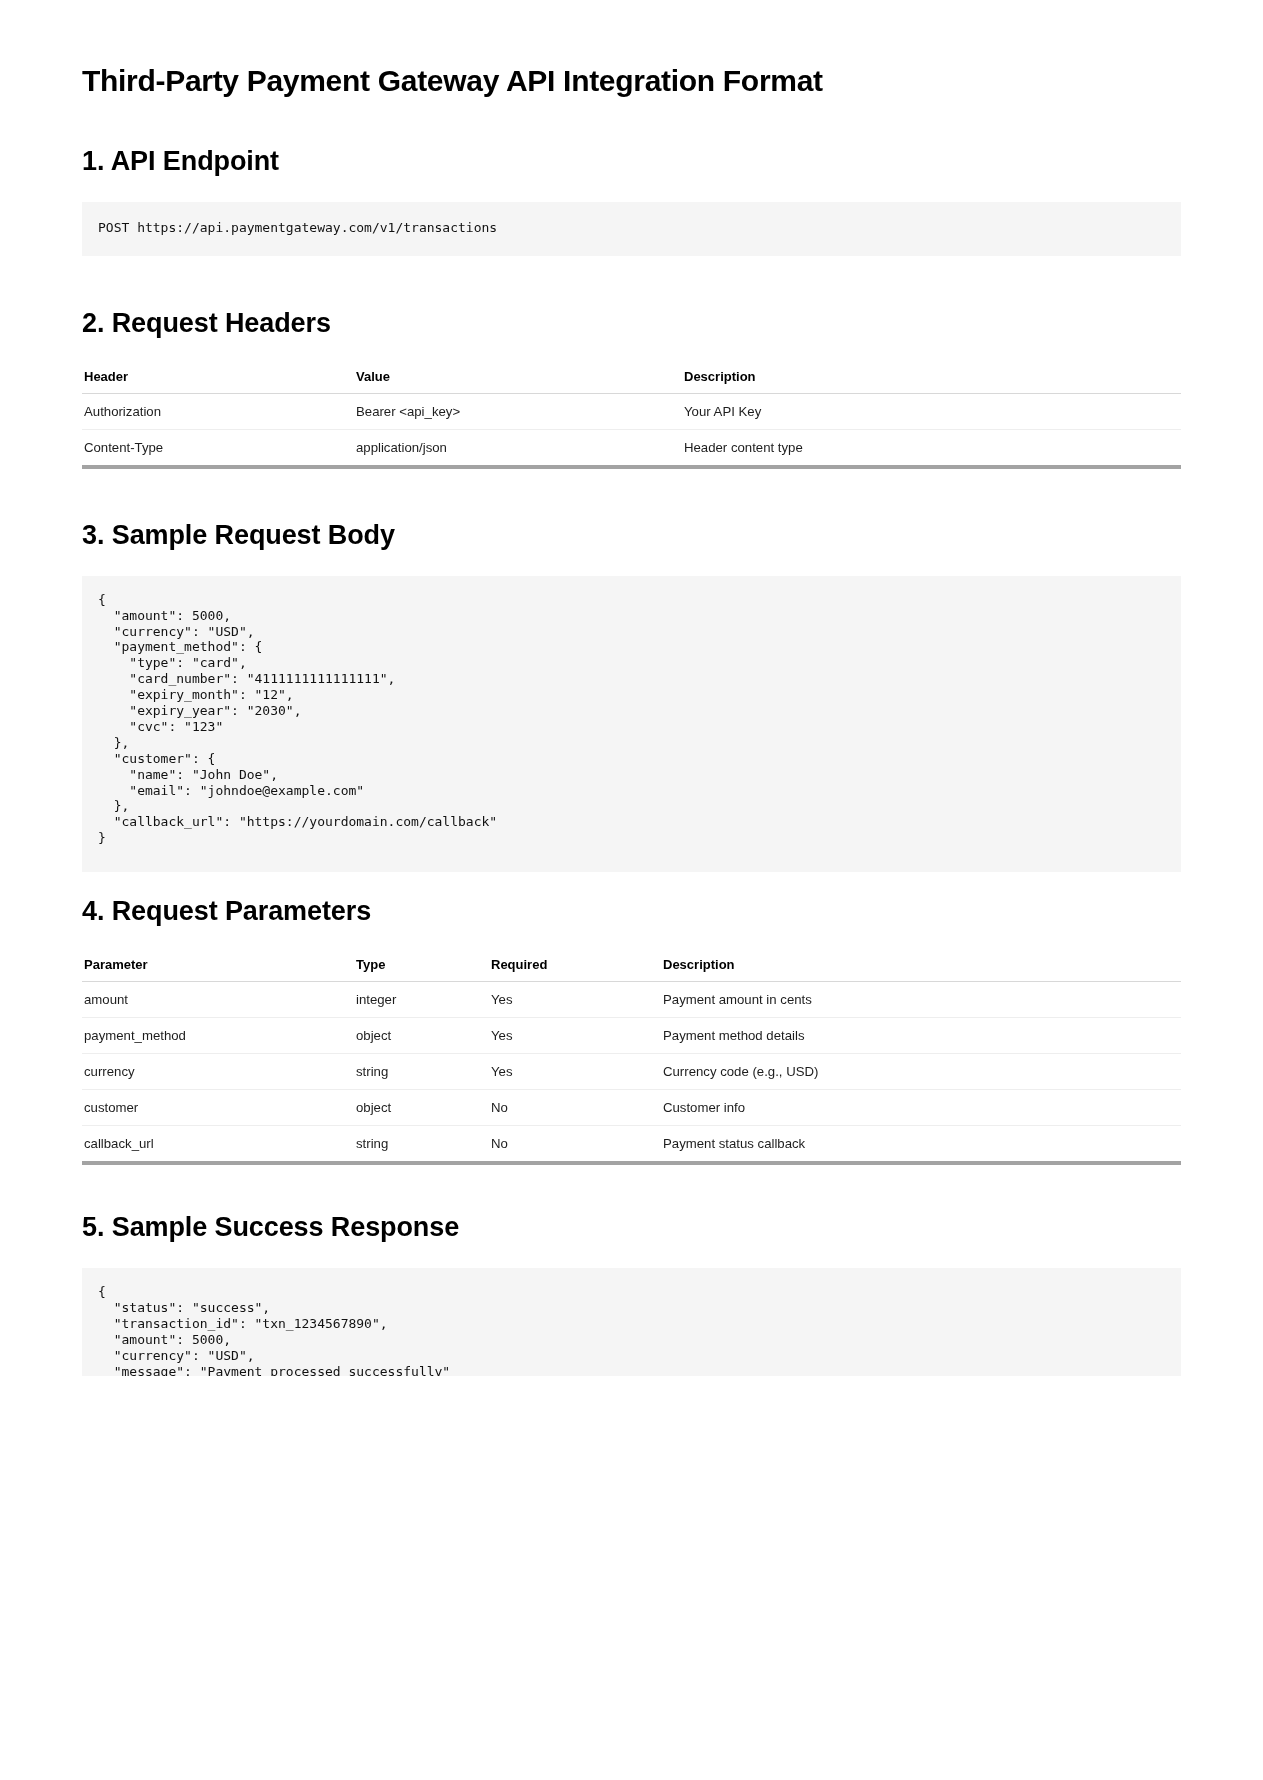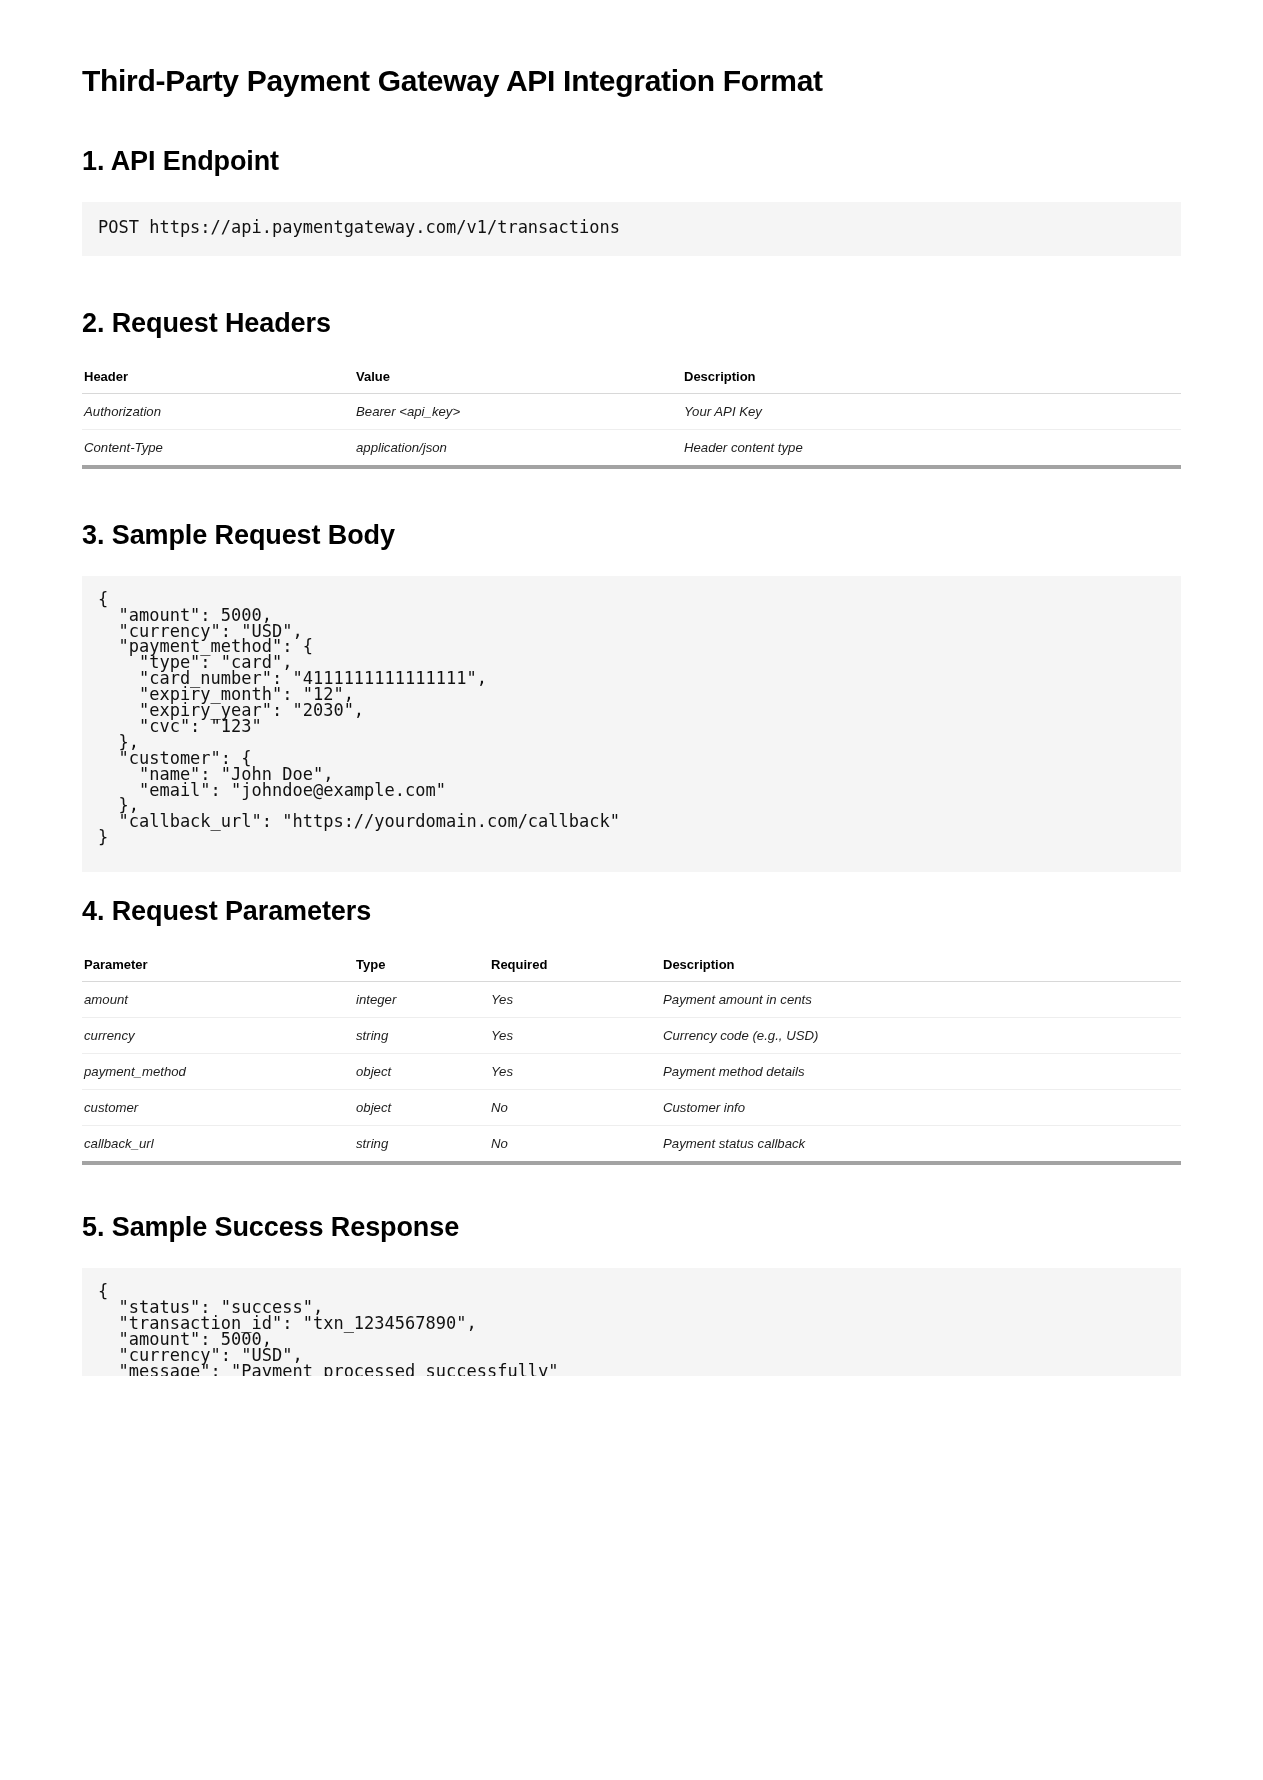--- a/index.html
+++ b/index.html
@@ -47,21 +47,21 @@
   .sec-2 { margin-top: 50px; }
   .sec-3 { margin-top: 49px; }
   .sec-4 { margin-top: 22px; }
   .sec-5 { margin-top: 45px; }
 
   
   .code-block {
     background: #f5f5f5;
     border: none;
     font-family: "DejaVu Sans Mono", "Liberation Mono", monospace;
-    font-size: 17px;
+    font-size: 13px;
     line-height: 15.9px;
     color: #111111;
     white-space: pre;
     padding: 16px 16px 16px 16px;
     overflow: hidden;
   }
   .code-endpoint {
     margin-top: 23px;
     padding: 18px 16px 20px 16px;
   }
@@ -89,21 +89,20 @@
     padding: 0 8px 9px 2px;
     border-bottom: 1px solid #d8d8d8;
     font-size: 13px;
   }
   table.doc-table td {
     text-align: left;
     padding: 10px 8px 10px 2px;
     border-bottom: 1px solid #eeeeee;
     color: #1d1d1d;
     font-weight: 400;
-    font-style: italic;
   }
   table.doc-table tr:last-child td {
     border-bottom: 4px solid #a3a3a3;
   }
 
   
   .t-headers col.c1 { width: 272px; }
   .t-headers col.c2 { width: 328px; }
   .t-headers col.c3 { width: auto; }
 
@@ -187,30 +186,30 @@
         </tr>
       </thead>
       <tbody>
         <tr>
           <td>amount</td>
           <td>integer</td>
           <td>Yes</td>
           <td>Payment amount in cents</td>
         </tr>
         <tr>
+          <td>payment_method</td>
+          <td>object</td>
+          <td>Yes</td>
+          <td>Payment method details</td>
+        </tr>
+        <tr>
           <td>currency</td>
           <td>string</td>
           <td>Yes</td>
           <td>Currency code (e.g., USD)</td>
-        </tr>
-        <tr>
-          <td>payment_method</td>
-          <td>object</td>
-          <td>Yes</td>
-          <td>Payment method details</td>
         </tr>
         <tr>
           <td>customer</td>
           <td>object</td>
           <td>No</td>
           <td>Customer info</td>
         </tr>
         <tr>
           <td>callback_url</td>
           <td>string</td>

